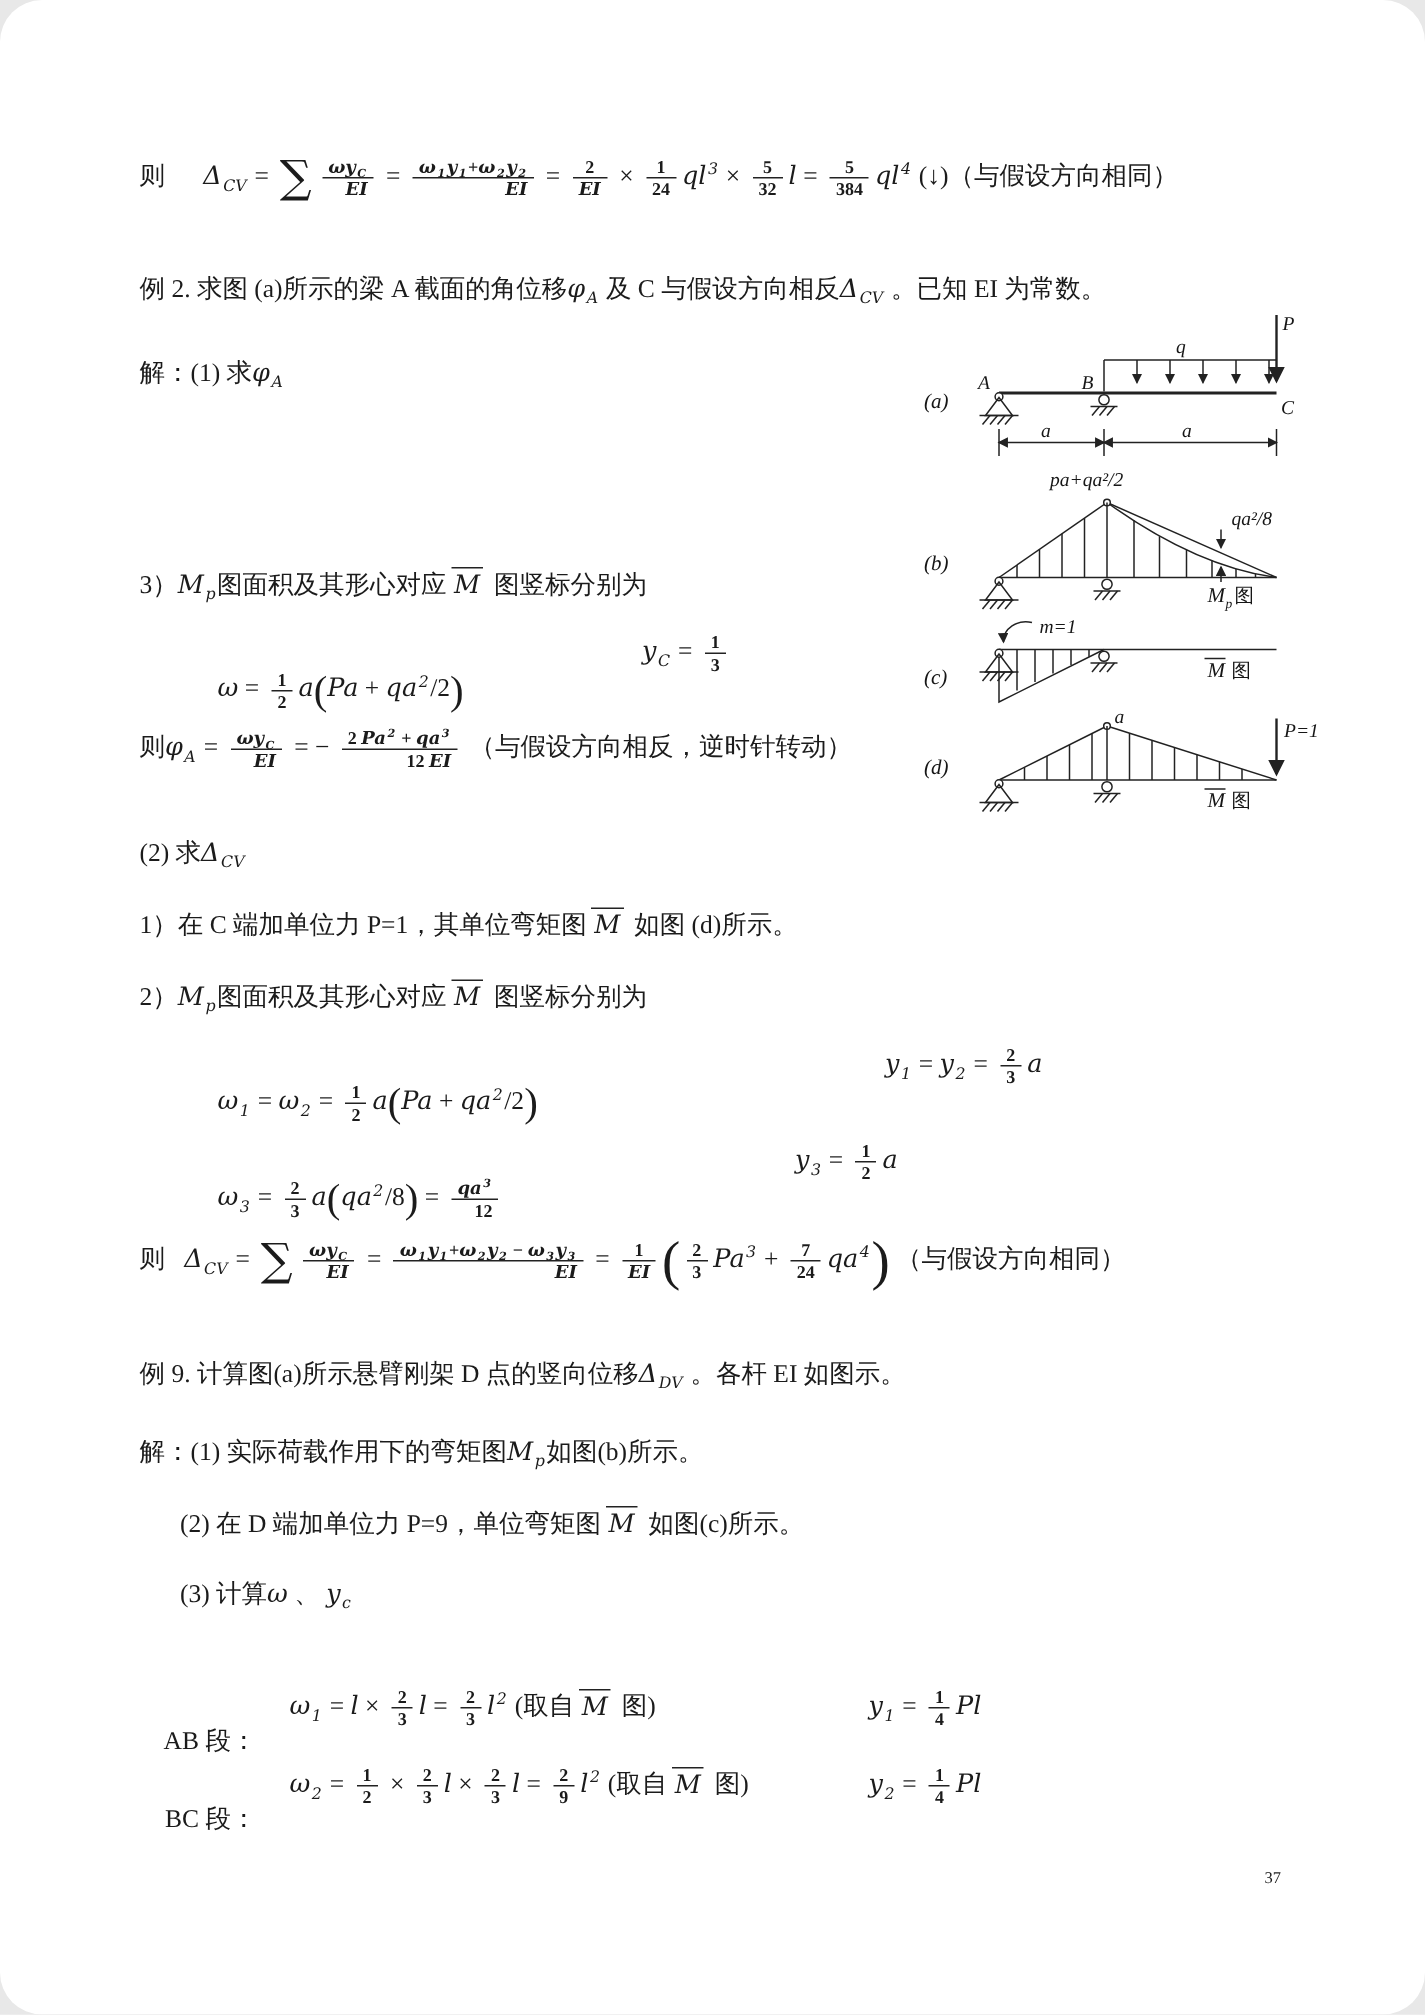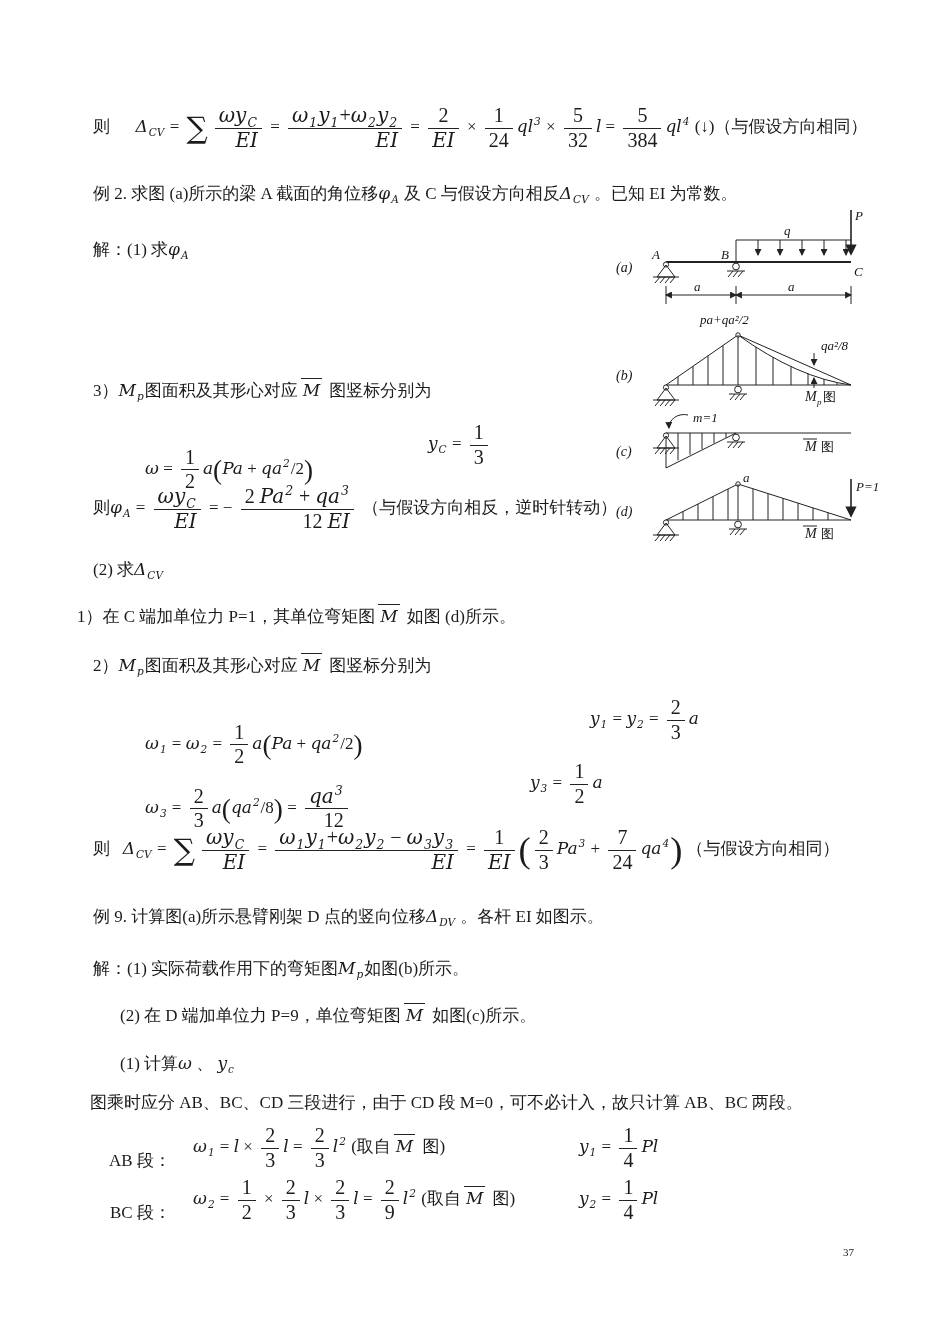--- a/index.html
+++ b/index.html
@@ -1,30 +1,30 @@
 <!DOCTYPE html>
 <html><head>
 <meta charset="utf-8">
 <style>
   html,body{margin:0;padding:0;background:#e8e8e8;}
   .page{position:relative;width:950px;height:1343px;background:#ffffff;margin:0 auto;
-        font-family:"Liberation Serif","DejaVu Serif",serif;color:#1b1b1b;overflow:hidden;}
+        font-family:"Liberation Serif","DejaVu Serif",serif;color:#1b1b1b;overflow:hidden;border-radius:28px;}
   .line{position:absolute;white-space:pre;font-size:17px;line-height:1.45;}
   .abs{position:absolute;top:0;}
   .tk-txt{font-family:"Liberation Serif","DejaVu Serif",serif;}
   .tk-it{font-family:"DejaVu Serif","Liberation Serif",serif;font-style:italic;}
   sub.tk-sub{font-size:62%;font-style:italic;font-family:"DejaVu Serif",serif;line-height:0;margin:0 1px;}
   sup.tk-sup{font-size:62%;font-style:italic;font-family:"DejaVu Serif",serif;line-height:0;margin:0 1px;}
   .tk-ol{font-style:italic;font-family:"DejaVu Serif",serif;border-top:1.6px solid #222;
          padding:1px 2px 0 2px;margin:0 3px;line-height:1;}
   .tk-sum{font-size:175%;line-height:0;vertical-align:middle;margin:0 3px;font-family:"DejaVu Serif",serif;}
   .tk-big{font-size:160%;line-height:0;vertical-align:middle;font-weight:300;}
   .tk-Big{font-size:215%;line-height:0;vertical-align:middle;font-weight:300;}
   .frac{display:inline-block;vertical-align:middle;text-align:center;margin:0 4px;line-height:1;}
-  .frac .num,.frac .den{display:block;line-height:1.18;padding:0 4px;font-size:20px;}
+  .frac .num,.frac .den{display:block;line-height:1.18;padding:0 4px;font-size:12px;font-weight:bold;}
   .frac .den{border-top:1.3px solid #222;text-align:right;}
   .pagenum{position:absolute;font-size:11px;}
   svg text{fill:#161616;}
 </style>
 </head>
 <body>
 
 <div class="page">
 
   <div class="line" style="top:104px;left:93px"><span class="tk-txt">则      </span><span class="tk-it">Δ</span><sub class="tk-sub">CV</sub><span class="tk-txt"> = </span><span class="tk-sum">∑</span><span class="frac"><span class="num"><span class="tk-it">ωy</span><sub class="tk-sub">C</sub></span><span class="den"><span class="tk-it">EI</span></span></span><span class="tk-txt"> = </span><span class="frac"><span class="num"><span class="tk-it">ω</span><sub class="tk-sub">1</sub><span class="tk-it">y</span><sub class="tk-sub">1</sub><span class="tk-txt">+</span><span class="tk-it">ω</span><sub class="tk-sub">2</sub><span class="tk-it">y</span><sub class="tk-sub">2</sub></span><span class="den"><span class="tk-it">EI</span></span></span><span class="tk-txt"> = </span><span class="frac"><span class="num"><span class="tk-txt">2</span></span><span class="den"><span class="tk-it">EI</span></span></span><span class="tk-txt"> × </span><span class="frac"><span class="num"><span class="tk-txt">1</span></span><span class="den"><span class="tk-txt">24</span></span></span><span class="tk-it">ql</span><sup class="tk-sup">3</sup><span class="tk-txt"> × </span><span class="frac"><span class="num"><span class="tk-txt">5</span></span><span class="den"><span class="tk-txt">32</span></span></span><span class="tk-it">l</span><span class="tk-txt"> = </span><span class="frac"><span class="num"><span class="tk-txt">5</span></span><span class="den"><span class="tk-txt">384</span></span></span><span class="tk-it">ql</span><sup class="tk-sup">4</sup><span class="tk-txt"> (↓)（与假设方向相同）</span></div>
@@ -32,39 +32,38 @@
   <div class="line" style="top:237px;left:93px"><span class="tk-txt">解：(1) 求</span><span class="tk-it">φ</span><sub class="tk-sub">A</sub></div>
   <div class="line" style="top:378px;left:93px"><span class="tk-txt">3）</span><span class="tk-it">M</span><sub class="tk-sub">p</sub><span class="tk-txt">图面积及其形心对应</span><span class="tk-ol">M</span><span class="tk-txt"> 图竖标分别为</span></div>
 
   <div class="line" style="top:421px;left:128px">
     <span><span class="tk-it">ω</span><span class="tk-txt"> = </span><span class="frac"><span class="num"><span class="tk-txt">1</span></span><span class="den"><span class="tk-txt">2</span></span></span><span class="tk-it">a</span><span class="tk-big">(</span><span class="tk-it">Pa</span><span class="tk-txt"> + </span><span class="tk-it">qa</span><sup class="tk-sup">2</sup><span class="tk-txt">/2</span><span class="tk-big">)</span></span>
     <span class="abs" style="left:300px"><span class="tk-it">y</span><sub class="tk-sub">C</sub><span class="tk-txt"> = </span><span class="frac"><span class="num"><span class="tk-txt">1</span></span><span class="den"><span class="tk-txt">3</span></span></span></span>
   </div>
 
   <div class="line" style="top:485px;left:93px"><span class="tk-txt">则</span><span class="tk-it">φ</span><sub class="tk-sub">A</sub><span class="tk-txt"> = </span><span class="frac"><span class="num"><span class="tk-it">ωy</span><sub class="tk-sub">C</sub></span><span class="den"><span class="tk-it">EI</span></span></span><span class="tk-txt"> = − </span><span class="frac"><span class="num"><span class="tk-txt">2 </span><span class="tk-it">Pa</span><sup class="tk-sup">2</sup><span class="tk-txt"> + </span><span class="tk-it">qa</span><sup class="tk-sup">3</sup></span><span class="den"><span class="tk-txt">12 </span><span class="tk-it">EI</span></span></span><span class="tk-txt"> （与假设方向相反，逆时针转动）</span></div>
   <div class="line" style="top:557px;left:93px"><span class="tk-txt">(2) 求</span><span class="tk-it">Δ</span><sub class="tk-sub">CV</sub></div>
-  <div class="line" style="top:605px;left:77px"><span class="tk-txt">1）在 C 端加单位力 P=1，其单位弯矩图</span><span class="tk-ol">M</span><span class="tk-txt"> 如图 (d)所示。</span></div>
+  <div class="line" style="top:605px;left:93px"><span class="tk-txt">1）在 C 端加单位力 P=1，其单位弯矩图</span><span class="tk-ol">M</span><span class="tk-txt"> 如图 (d)所示。</span></div>
   <div class="line" style="top:653px;left:93px"><span class="tk-txt">2）</span><span class="tk-it">M</span><sub class="tk-sub">p</sub><span class="tk-txt">图面积及其形心对应</span><span class="tk-ol">M</span><span class="tk-txt"> 图竖标分别为</span></div>
 
   <div class="line" style="top:696px;left:128px">
     <span><span class="tk-it">ω</span><sub class="tk-sub">1</sub><span class="tk-txt"> = </span><span class="tk-it">ω</span><sub class="tk-sub">2</sub><span class="tk-txt"> = </span><span class="frac"><span class="num"><span class="tk-txt">1</span></span><span class="den"><span class="tk-txt">2</span></span></span><span class="tk-it">a</span><span class="tk-big">(</span><span class="tk-it">Pa</span><span class="tk-txt"> + </span><span class="tk-it">qa</span><sup class="tk-sup">2</sup><span class="tk-txt">/2</span><span class="tk-big">)</span></span>
     <span class="abs" style="left:462px"><span class="tk-it">y</span><sub class="tk-sub">1</sub><span class="tk-txt"> = </span><span class="tk-it">y</span><sub class="tk-sub">2</sub><span class="tk-txt"> = </span><span class="frac"><span class="num"><span class="tk-txt">2</span></span><span class="den"><span class="tk-txt">3</span></span></span><span class="tk-it">a</span></span>
   </div>
 
   <div class="line" style="top:760px;left:128px">
     <span><span class="tk-it">ω</span><sub class="tk-sub">3</sub><span class="tk-txt"> = </span><span class="frac"><span class="num"><span class="tk-txt">2</span></span><span class="den"><span class="tk-txt">3</span></span></span><span class="tk-it">a</span><span class="tk-big">(</span><span class="tk-it">qa</span><sup class="tk-sup">2</sup><span class="tk-txt">/8</span><span class="tk-big">)</span><span class="tk-txt"> = </span><span class="frac"><span class="num"><span class="tk-it">qa</span><sup class="tk-sup">3</sup></span><span class="den"><span class="tk-txt">12</span></span></span></span>
     <span class="abs" style="left:402px"><span class="tk-it">y</span><sub class="tk-sub">3</sub><span class="tk-txt"> = </span><span class="frac"><span class="num"><span class="tk-txt">1</span></span><span class="den"><span class="tk-txt">2</span></span></span><span class="tk-it">a</span></span>
   </div>
 
   <div class="line" style="top:826px;left:93px"><span class="tk-txt">则   </span><span class="tk-it">Δ</span><sub class="tk-sub">CV</sub><span class="tk-txt"> = </span><span class="tk-sum">∑</span><span class="frac"><span class="num"><span class="tk-it">ωy</span><sub class="tk-sub">C</sub></span><span class="den"><span class="tk-it">EI</span></span></span><span class="tk-txt"> = </span><span class="frac"><span class="num"><span class="tk-it">ω</span><sub class="tk-sub">1</sub><span class="tk-it">y</span><sub class="tk-sub">1</sub><span class="tk-txt">+</span><span class="tk-it">ω</span><sub class="tk-sub">2</sub><span class="tk-it">y</span><sub class="tk-sub">2</sub><span class="tk-txt"> − </span><span class="tk-it">ω</span><sub class="tk-sub">3</sub><span class="tk-it">y</span><sub class="tk-sub">3</sub></span><span class="den"><span class="tk-it">EI</span></span></span><span class="tk-txt"> = </span><span class="frac"><span class="num"><span class="tk-txt">1</span></span><span class="den"><span class="tk-it">EI</span></span></span><span class="tk-Big">(</span><span class="frac"><span class="num"><span class="tk-txt">2</span></span><span class="den"><span class="tk-txt">3</span></span></span><span class="tk-it">Pa</span><sup class="tk-sup">3</sup><span class="tk-txt"> + </span><span class="frac"><span class="num"><span class="tk-txt">7</span></span><span class="den"><span class="tk-txt">24</span></span></span><span class="tk-it">qa</span><sup class="tk-sup">4</sup><span class="tk-Big">)</span><span class="tk-txt"> （与假设方向相同）</span></div>
   <div class="line" style="top:904px;left:93px"><span class="tk-txt">例 9. 计算图(a)所示悬臂刚架 D 点的竖向位移</span><span class="tk-it">Δ</span><sub class="tk-sub">DV</sub><span class="tk-txt"> 。各杆 EI 如图示。</span></div>
   <div class="line" style="top:956px;left:93px"><span class="tk-txt">解：(1) 实际荷载作用下的弯矩图</span><span class="tk-it">M</span><sub class="tk-sub">p</sub><span class="tk-txt">如图(b)所示。</span></div>
   <div class="line" style="top:1004px;left:120px"><span class="tk-txt">(2) 在 D 端加单位力 P=9，单位弯矩图</span><span class="tk-ol">M</span><span class="tk-txt"> 如图(c)所示。</span></div>
-  <div class="line" style="top:1051px;left:120px"><span class="tk-txt">(1) 计算</span><span class="tk-it">ω</span><span class="tk-txt"> 、 </span><span class="tk-it">y</span><sub class="tk-sub">c</sub></div>
-  <div class="line" style="top:1091px;left:90px"><span class="tk-txt">图乘时应分 AB、BC、CD 三段进行，由于 CD 段 M=0，可不必计入，故只计算 AB、BC 两段。</span></div>
+  <div class="line" style="top:1051px;left:120px"><span class="tk-txt">(3) 计算</span><span class="tk-it">ω</span><span class="tk-txt"> 、 </span><span class="tk-it">y</span><sub class="tk-sub">c</sub></div>
 
   <div class="line" style="top:1124px;left:93px">
     <span><span class="tk-txt">AB 段：</span></span>
     <span class="abs" style="left:100px"><span class="tk-it">ω</span><sub class="tk-sub">1</sub><span class="tk-txt"> = </span><span class="tk-it">l</span><span class="tk-txt"> × </span><span class="frac"><span class="num"><span class="tk-txt">2</span></span><span class="den"><span class="tk-txt">3</span></span></span><span class="tk-it">l</span><span class="tk-txt"> = </span><span class="frac"><span class="num"><span class="tk-txt">2</span></span><span class="den"><span class="tk-txt">3</span></span></span><span class="tk-it">l</span><sup class="tk-sup">2</sup><span class="tk-txt"> (取自</span><span class="tk-ol">M</span><span class="tk-txt"> 图)</span></span>
     <span class="abs" style="left:486px"><span class="tk-it">y</span><sub class="tk-sub">1</sub><span class="tk-txt"> = </span><span class="frac"><span class="num"><span class="tk-txt">1</span></span><span class="den"><span class="tk-txt">4</span></span></span><span class="tk-it">Pl</span></span>
   </div>
 
   <div class="line" style="top:1176px;left:93px">
     <span><span class="tk-txt">BC 段：</span></span>
     <span class="abs" style="left:100px"><span class="tk-it">ω</span><sub class="tk-sub">2</sub><span class="tk-txt"> = </span><span class="frac"><span class="num"><span class="tk-txt">1</span></span><span class="den"><span class="tk-txt">2</span></span></span><span class="tk-txt"> × </span><span class="frac"><span class="num"><span class="tk-txt">2</span></span><span class="den"><span class="tk-txt">3</span></span></span><span class="tk-it">l</span><span class="tk-txt"> × </span><span class="frac"><span class="num"><span class="tk-txt">2</span></span><span class="den"><span class="tk-txt">3</span></span></span><span class="tk-it">l</span><span class="tk-txt"> = </span><span class="frac"><span class="num"><span class="tk-txt">2</span></span><span class="den"><span class="tk-txt">9</span></span></span><span class="tk-it">l</span><sup class="tk-sup">2</sup><span class="tk-txt"> (取自</span><span class="tk-ol">M</span><span class="tk-txt"> 图)</span></span>

